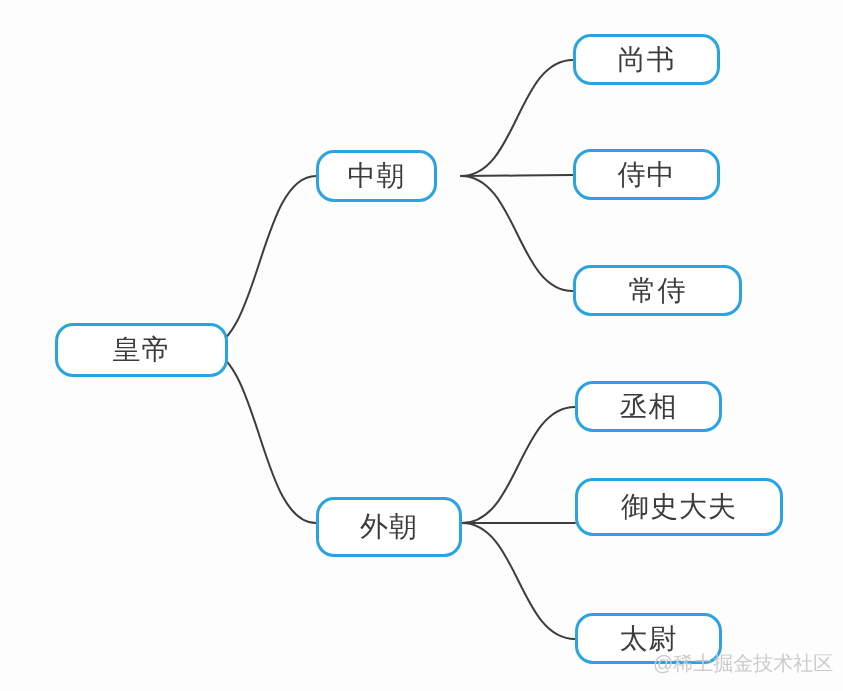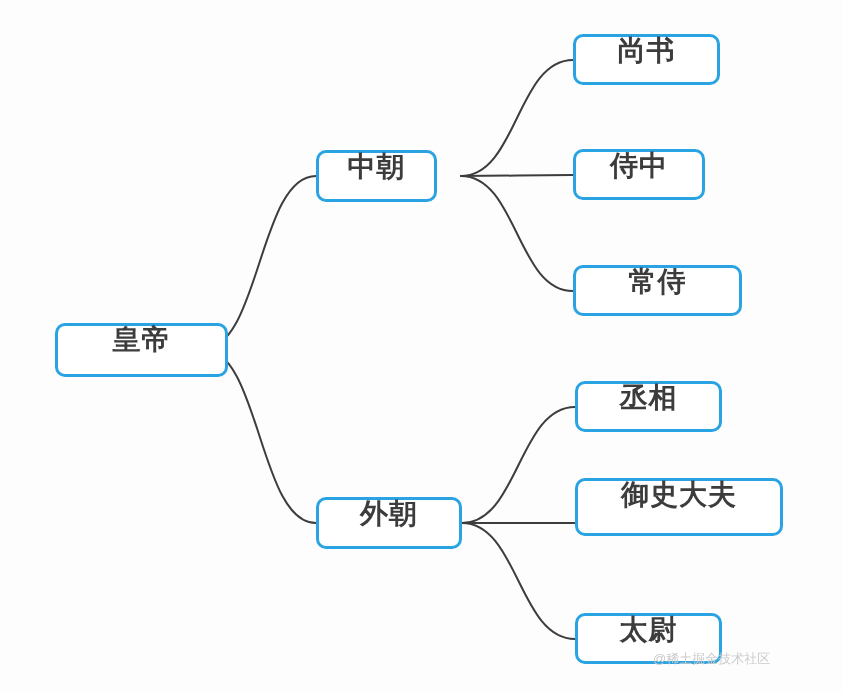--- a/index.html
+++ b/index.html
@@ -23,35 +23,35 @@
     fill: none;
     stroke: var(--connector, #3d3d3d);
     stroke-width: 2;
     stroke-linecap: round;
   }
   .node {
     position: absolute;
     box-sizing: border-box;
     background: #ffffff;
     border: 3px solid var(--node-border, #29a3e2);
-    border-radius: 10px;
+    border-radius: 18px;
     display: flex;
+    align-items: center;
     justify-content: center;
     color: var(--node-text, #3c3c3c);
     font-size: 28px;
     letter-spacing: 1px;
     line-height: 1;
     white-space: nowrap;
-    font-weight: bold;
   }
   .watermark {
     position: absolute;
     left: 653px;
     top: 650px;
-    font-size: 13px;
+    font-size: 20px;
     color: var(--watermark, #cbcbcb);
     letter-spacing: 0px;
     white-space: nowrap;
   }
 </style>
 </head>
 <body>
 
 <div class="canvas">
 
@@ -67,29 +67,29 @@
   </svg>
 
   <div class="node" style="left:55px; top:323px; width:173px; height:54px;">
     <span>皇帝</span>
   </div>
 
   <div class="node" style="left:316px; top:150px; width:121px; height:52px;">
     <span>中朝</span>
   </div>
 
-  <div class="node" style="left:316px; top:497px; width:146px; height:52px;">
+  <div class="node" style="left:316px; top:497px; width:146px; height:60px;">
     <span>外朝</span>
   </div>
 
   <div class="node" style="left:573px; top:34px; width:147px; height:51px;">
     <span>尚书</span>
   </div>
 
-  <div class="node" style="left:573px; top:149px; width:132px; height:51px;">
+  <div class="node" style="left:573px; top:149px; width:147px; height:51px;">
     <span>侍中</span>
   </div>
 
   <div class="node" style="left:573px; top:265px; width:169px; height:51px;">
     <span>常侍</span>
   </div>
 
   <div class="node" style="left:575px; top:381px; width:147px; height:51px;">
     <span>丞相</span>
   </div>

